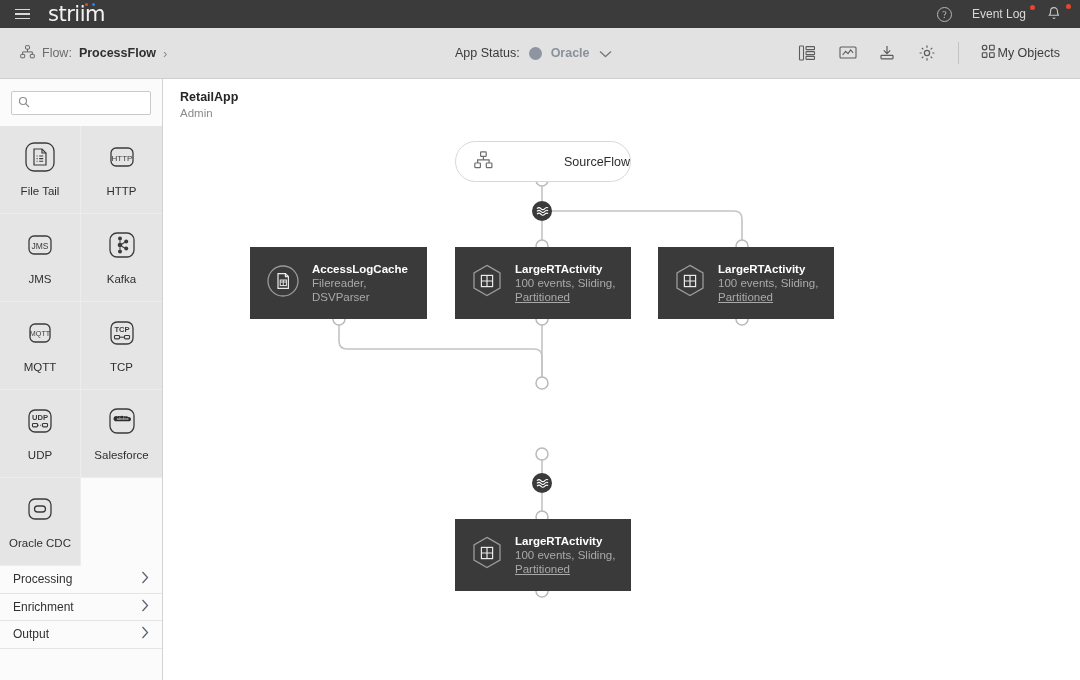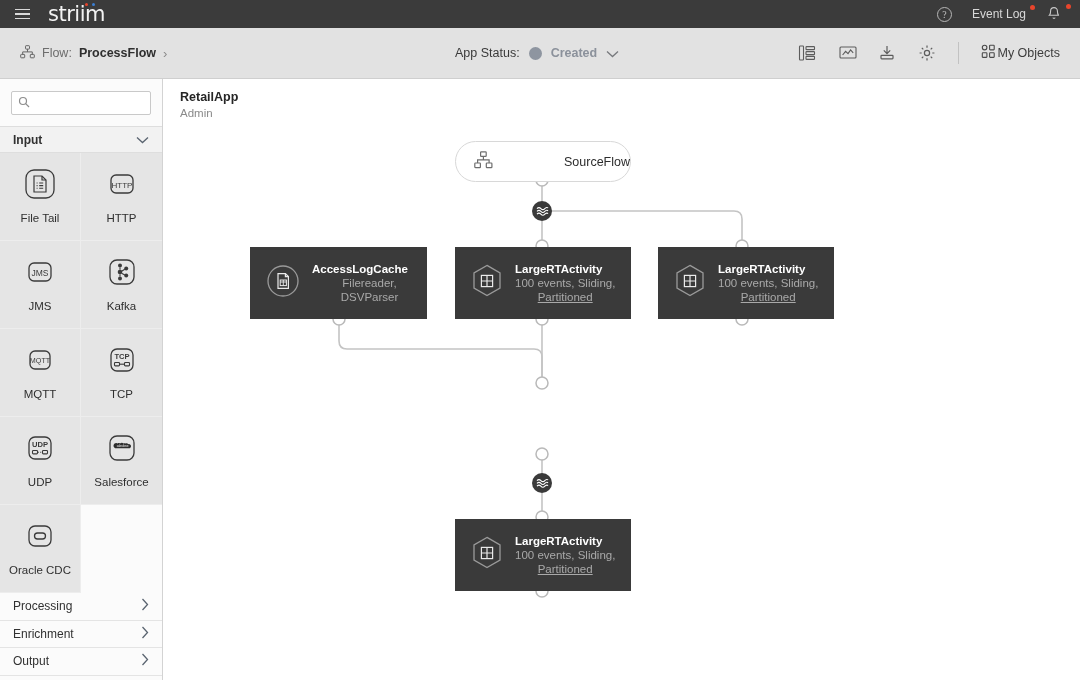--- a/index.html
+++ b/index.html
@@ -149,21 +149,21 @@
   }
   svg.wires { position:absolute; left:0; top:0; width:916px; height:601px; }
 
   .node {
     position:absolute; background:#3a3a3a;
     display:flex; align-items:center; z-index: 3;
   }
   .node .nicon { flex:none; margin-left: 16px; margin-right: 12px; }
   .node .ntext { display:flex; flex-direction:column; justify-content:center; }
   .node .ntitle { font-size: 11.5px; color:#ffffff; font-weight:700; line-height: 15px; }
-  .node .nsub { font-size: 11.5px; color:#a9a9a9; line-height: 13.5px; text-align: center; }
+  .node .nsub { font-size: 11.5px; color:#a9a9a9; line-height: 13.5px; }
   .node .nsub u { text-decoration: underline; }
   .node .nlabel { font-size: 11.5px; color:#ffffff; font-weight:400; }
 
   .flownode {
     position:absolute; background:#fff; border:1px solid #d8d8d8;
     border-radius: 22px; display:flex; align-items:center; z-index:3;justify-content:space-between;
   }
   .flownode .fl-label { font-size: 12.5px; color:#2d2d2d; }
 
   .streamcircle {
@@ -213,21 +213,21 @@
       </svg>
     </span>
     <span class="bc-label">Flow:</span>
     <span class="bc-value">ProcessFlow</span>
     <span class="bc-chev">›</span>
   </div>
 
   <div class="appstatus">
     <span class="lbl">App Status:</span>
     <span class="sdot"></span>
-    <span class="sval">Created</span>
+    <span class="sval">Oracle</span>
     <span class="chev">
       <svg width="13" height="8" viewBox="0 0 13 8" fill="none">
           <path d="M1 1.5L6.5 6.5 12 1.5" stroke="#77797d" stroke-width="1.3"></path>
         </svg>
     </span>
   </div>
 
   <div class="toolbar-right">
     <span class="tb-icon">
       <svg width="18" height="18" viewBox="0 0 18 18" fill="none">
@@ -276,28 +276,20 @@
       <span>
         <svg width="12" height="12" viewBox="0 0 12 12" fill="none">
           <circle cx="5" cy="5" r="3.5" stroke="#8d8d8d" stroke-width="1.2"></circle>
           <path d="M7.7 7.7L11 11" stroke="#8d8d8d" stroke-width="1.2"></path>
         </svg>
       </span>
       <input type="text" placeholder="" style="">
     </div>
   </div>
 
-  <div class="sec-head">
-    <span>Input</span>
-    <span class="ch">
-      <svg width="13" height="8" viewBox="0 0 13 8" fill="none">
-          <path d="M1 1.5L6.5 6.5 12 1.5" stroke="#5a6470" stroke-width="1.3"></path>
-        </svg>
-    </span>
-  </div>
 
   <div class="grid">
 
     <div class="cell">
       <span>
         <svg width="30" height="30" viewBox="0 0 30 30" fill="none">
           <rect x="1" y="1" width="28" height="28" rx="8" stroke="#3a3a3a" stroke-width="1.3"></rect>
           <path d="M9 7h8l4 4v12H9z" stroke="#3a3a3a" stroke-width="1.2" fill="none"></path>
           <path d="M17 7v4h4" stroke="#3a3a3a" stroke-width="1.2" fill="none"></path>
           <path d="M11.6 14h1M14.2 14h4M11.6 16.6h1M14.2 16.6h4M11.6 19.2h1M14.2 19.2h4" stroke="#3a3a3a" stroke-width="1.1"></path>

